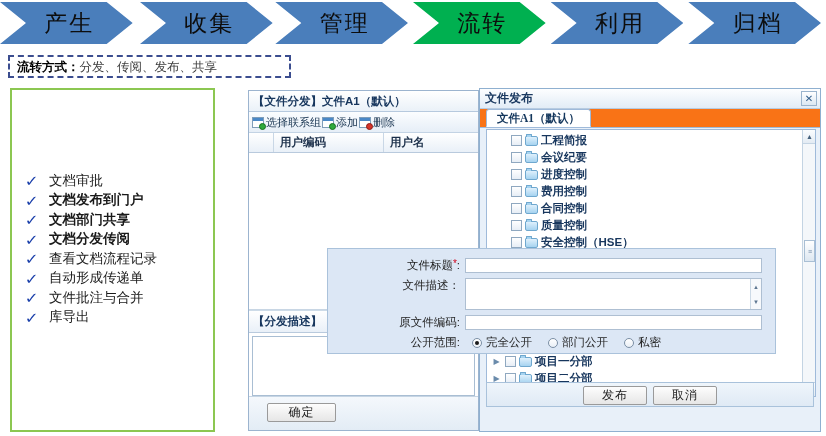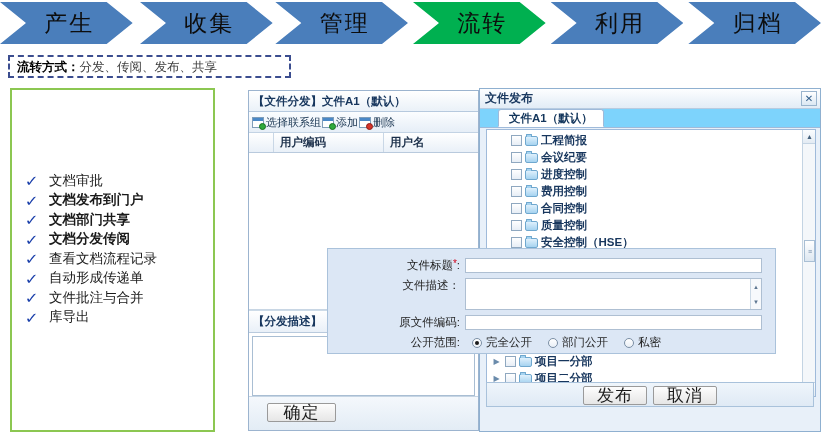--- a/index.html
+++ b/index.html
@@ -137,21 +137,21 @@
     margin:3px;height:58px;background:#ffffff;
     border:1px solid #a9bed3;
   }
   #dp-footer{
     position:absolute;left:0;right:0;bottom:0;height:33px;
     background:linear-gradient(#f4f8fc,#e3ecf5);
     border-top:1px solid #c6d5e4;
   }
   .btn{
     font-family:"Liberation Sans","DejaVu Sans",sans-serif;
-    font-size:17px;color:#1b1b1b;
+    font-size:12px;color:#1b1b1b;
     background:linear-gradient(#fdfdfd,#e6e6e6);
     border:1px solid #9a9a9a;
     border-radius:2px;
     height:19px;line-height:17px;
     text-align:center;
     box-sizing:border-box;
     cursor:default;
     letter-spacing:1px;
   }
   #btn-confirm{position:absolute;left:18px;top:6px;width:69px;}
@@ -174,24 +174,25 @@
   #pw-close{
     width:14px;height:13px;
     border:1px solid #9ab4cd;
     background:linear-gradient(#ffffff,#dce8f3);
     display:flex;align-items:center;justify-content:center;
     font-size:10px;color:#2f5c8a;line-height:1;
     cursor:default;
   }
   #pw-tabs{
     height:19px;display:flex;align-items:flex-end;
-    padding-left:18px;
-    background:#7dd3fc;
+    padding-left:6px;
+    background:#f97316;
     border-bottom:1px solid #9fbada;
     box-sizing:border-box;
+    font-family:Liberation Serif, serif;
   }
   #pw-tab{
     height:18px;line-height:17px;
     padding:0 10px;
     font-size:11.5px;font-weight:bold;color:#13365c;
     background:#ffffff;
     border:1px solid #9fbada;
     border-bottom:1px solid #ffffff;
     border-radius:3px 3px 0 0;
     box-sizing:border-box;

